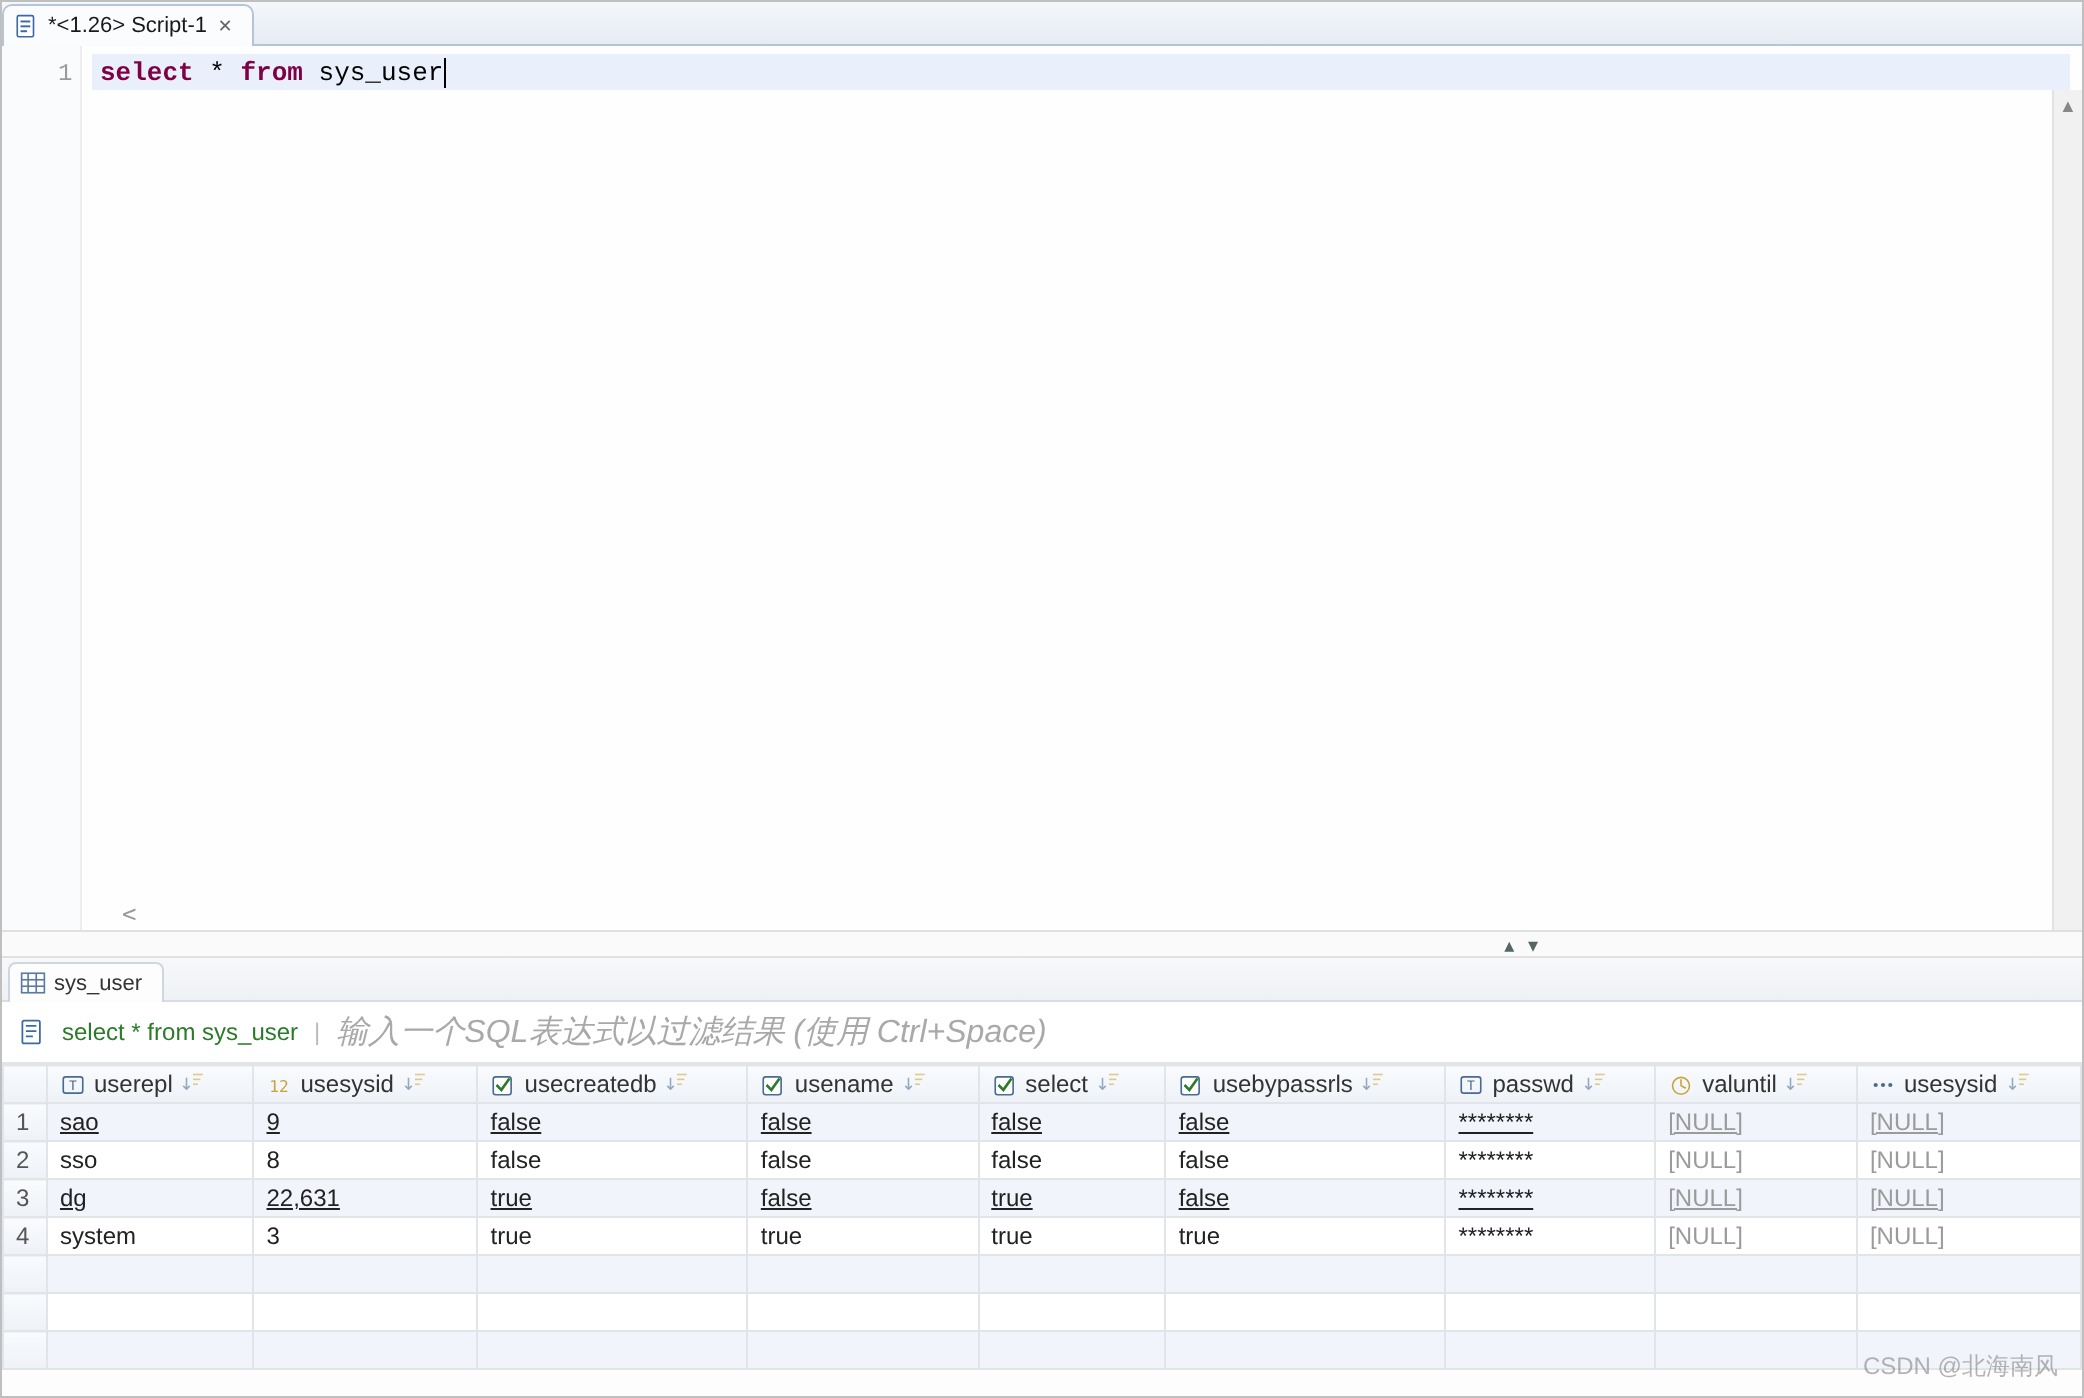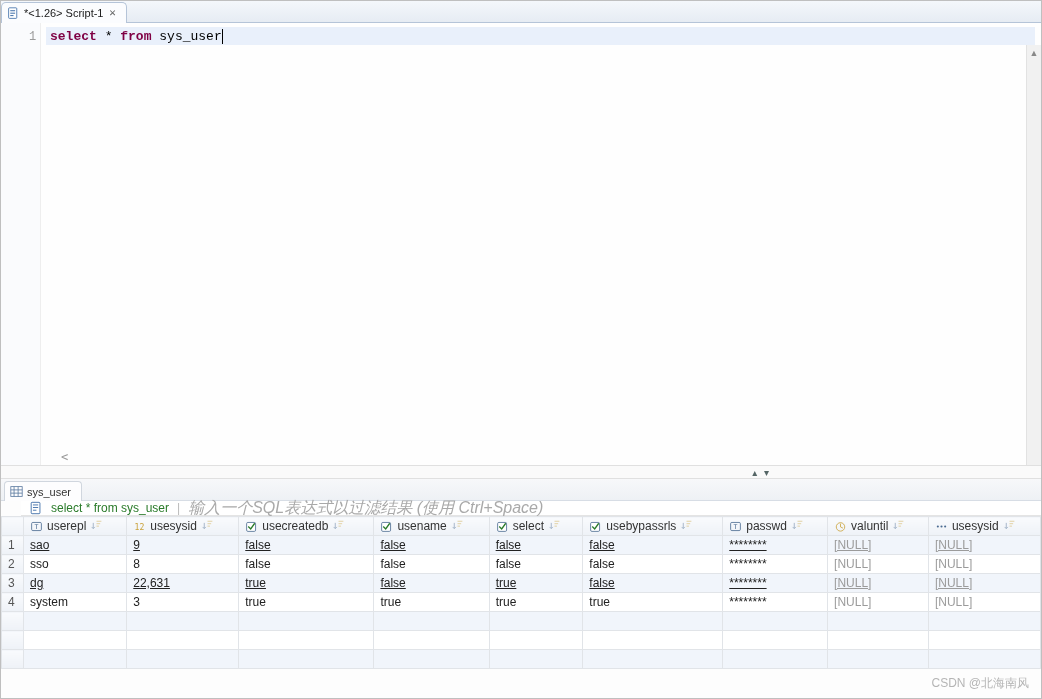--- a/index.html
+++ b/index.html
@@ -26,21 +26,21 @@
   
   .split-handle { height:14px; background:#fafafa; border-top:1px solid #e0e0e0; border-bottom:1px solid #e0e0e0; position:relative;}
   .split-toggle { position:absolute; right:270px; top:1px; font-size:10px; color:#566; letter-spacing:2px;}
 
   
   .results { flex:1; display:flex; flex-direction:column;}
   .results-tabbar{ height:22px; background:linear-gradient(#f7f8fa,#eef1f5); border-bottom:1px solid #d7dde5; display:flex; align-items:flex-end; padding-left:3px;}
   .results-tab{ display:flex; align-items:center; gap:4px; height:20px; padding:0 10px 0 5px; background:#fdfdfe; border:1px solid #d0d6de; border-bottom:none; border-top-left-radius:4px; border-top-right-radius:4px; font-size:11px; color:#333; position:relative; top:1px;}
   .grid-icon{ width:13px; height:13px;}
 
-  .results-infobar{ height:15px; display:flex; align-items:center; gap:8px; padding:0 8px; border-bottom:1px solid #e4e4e4; background:#fff;margin-left:20px;}
+  .results-infobar{ height:31px; display:flex; align-items:center; gap:8px; padding:0 8px; border-bottom:1px solid #e4e4e4; background:#fff;}
   .results-infobar .sql { color:#2a7b2a; font-size:12px;}
   .results-infobar .sep{ color:#bbb;}
   .results-infobar .hint{ color:#a9a9a9; font-style:italic; font-size:16px;}
   .page-icon{width:14px;height:14px;}
 
   .grid-wrap{ position:relative; overflow:auto; background:#fff;}
   table.grid { border-collapse:collapse; width:100%; font-size:12px;}
   table.grid th, table.grid td { border:1px solid #e1e4e8; text-align:left; height:19px; padding:0 6px; white-space:nowrap;}
   table.grid th { background:linear-gradient(#f9fbfd,#eef2f7); font-weight:normal; color:#333; position:relative; }
   th.rowcol, td.rowcol { width:22px; min-width:22px; text-align:center; background:linear-gradient(#f9fbfd,#eef2f7); color:#555;}

